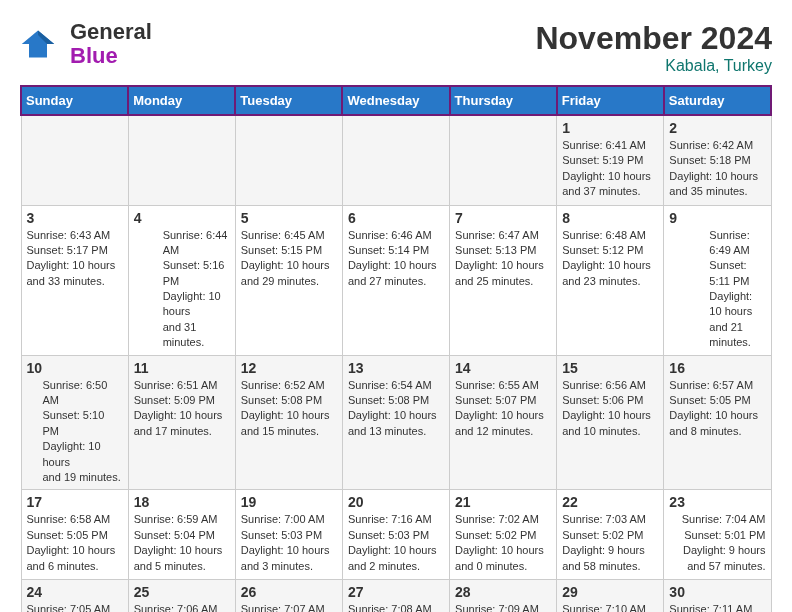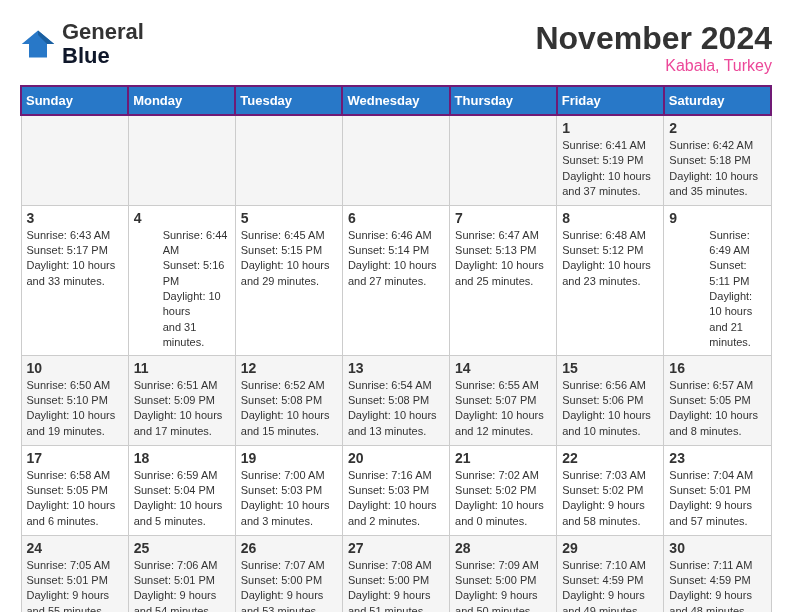--- a/index.html
+++ b/index.html
@@ -12,44 +12,44 @@
     }
     .header {
       display: flex;
       justify-content: space-between;
       align-items: flex-start;
       margin-bottom: 10px;
     }
     .logo {
       display: flex;
       align-items: center;
-      gap: 6px;
+      gap: 14px;
     }
     .logo-text {
       font-size: 22px;
       font-weight: bold;
       line-height: 1.1;
     }
     .logo-text .general { color: #333; }
-    .logo-text .blue { color: #0f172a; }
+    .logo-text .blue { color: #a21caf; }
     .logo-icon {
       width: 36px;
       height: 36px;
     }
     .title-block {
       text-align: right;
     }
     .month-title {
       font-size: 32px;
       font-weight: bold;
       color: #333;
     }
     .location {
       font-size: 16px;
-      color: #ec4899;
+      color: #0f766e;
     }
     table {
       width: 100%;
       border-collapse: collapse;
       table-layout: fixed;
     }
     thead tr th {
       background-color: #2878c8;
       color: #fff;
       font-size: 13px;
@@ -187,21 +187,21 @@
           <span class="day-number">9</span>
           <div class="day-info" style="white-space: pre-line; margin-left: 40px;">Sunrise: 6:49 AM
 Sunset: 5:11 PM
 Daylight: 10 hours
 and 21 minutes.</div>
         </td>
       </tr>
       <tr>
         <td>
           <span class="day-number">10</span>
-          <div class="day-info" style="white-space: pre-line;">Sunrise: 6:50 AM
+          <div class="day-info" style="white-space: pre-line; margin-left: 16px;">Sunrise: 6:50 AM
 Sunset: 5:10 PM
 Daylight: 10 hours
 and 19 minutes.</div>
         </td>
         <td>
           <span class="day-number">11</span>
           <div class="day-info" style="white-space: pre-line;">Sunrise: 6:51 AM
 Sunset: 5:09 PM
 Daylight: 10 hours
 and 17 minutes.</div>
@@ -280,21 +280,21 @@
         </td>
         <td>
           <span class="day-number">22</span>
           <div class="day-info" style="white-space: pre-line;">Sunrise: 7:03 AM
 Sunset: 5:02 PM
 Daylight: 9 hours
 and 58 minutes.</div>
         </td>
         <td>
           <span class="day-number">23</span>
-          <div class="day-info" style="white-space: pre-line;">Sunrise: 7:04 AM
+          <div class="day-info" style="white-space: pre-line; text-align: right;">Sunrise: 7:04 AM
 Sunset: 5:01 PM
 Daylight: 9 hours
 and 57 minutes.</div>
         </td>
       </tr>
       <tr>
         <td>
           <span class="day-number">24</span>
           <div class="day-info" style="white-space: pre-line;">Sunrise: 7:05 AM
 Sunset: 5:01 PM

